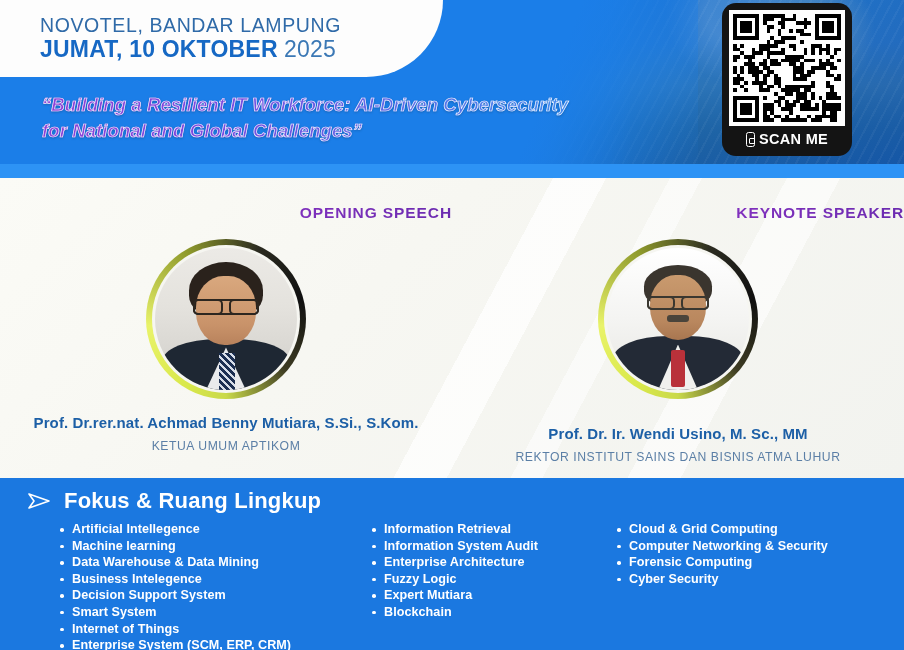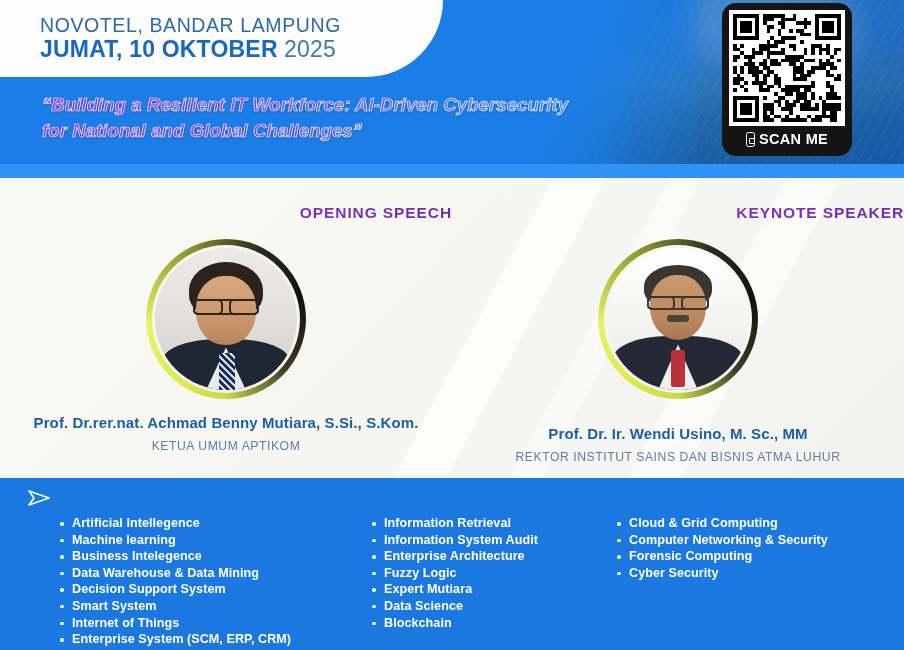--- a/index.html
+++ b/index.html
@@ -1139,42 +1139,42 @@
       <div class="spk-org">REKTOR INSTITUT SAINS DAN BISNIS ATMA LUHUR</div>
     </div>
 
   </div>
 
   <div class="focus">
     <div class="focus-head">
       <svg class="arrow-ico" viewBox="0 0 26 20">
         <path d="M3 3 L23 10 L3 17 L8 10 Z" fill="none" stroke="#ffffff" stroke-width="1.6" stroke-linejoin="round"></path>
       </svg>
+      <span class="focus-title">Fokus &amp; Ruang Lingkup</span>
     </div>
     <div class="focus-cols">
       <div class="fcol c1">
           <ul>
             <li>Artificial Intellegence</li>
             <li>Machine learning</li>
+            <li>Data Warehouse &amp; Data Mining</li>
             <li>Business Intelegence</li>
-            <li>Data Warehouse &amp; Data Mining</li>
             <li>Decision Support System</li>
             <li>Smart System</li>
             <li>Internet of Things</li>
             <li>Enterprise System (SCM, ERP, CRM)</li>
           </ul>
         </div>
       <div class="fcol c2">
           <ul>
             <li>Information Retrieval</li>
             <li>Information System Audit</li>
             <li>Enterprise Architecture</li>
             <li>Fuzzy Logic</li>
             <li>Expert Mutiara</li>
-            <li>Data Science</li>
             <li>Blockchain</li>
           </ul>
         </div>
       <div class="fcol c3">
           <ul>
             <li>Cloud &amp; Grid Computing</li>
             <li>Computer Networking &amp; Security</li>
             <li>Forensic Computing</li>
             <li>Cyber Security</li>
           </ul>

